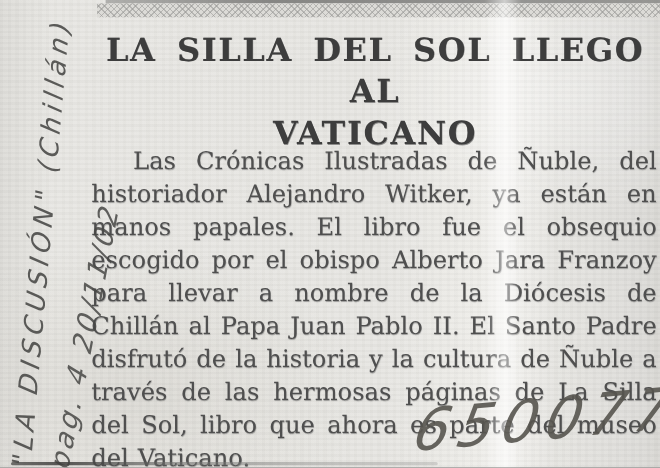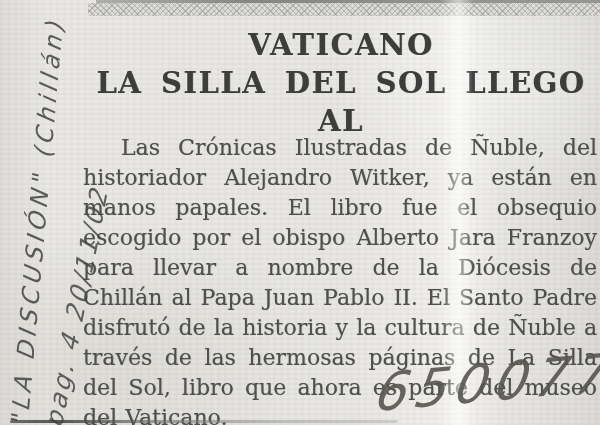--- a/index.html
+++ b/index.html
@@ -126,22 +126,22 @@
 <body>
 
 <div class="scan">
 
   <div class="paper-grain"></div>
 
   <div class="top-edge-line"></div>
   <div class="halftone-band"></div>
 
   <div class="headline">
+    <div>LA SILLA DEL SOL LLEGO AL</div>
     <div>VATICANO</div>
-    <div>LA SILLA DEL SOL LLEGO AL</div>
   </div>
 
   <p class="article-body">Las Crónicas Ilustradas de Ñuble, del historiador Alejandro Witker, ya están en manos papales. El libro fue el obsequio escogido por el obispo Alberto Jara Franzoy para llevar a nombre de la Diócesis de Chillán al Papa Juan Pablo II. El Santo Padre disfrutó de la historia y la cultura de Ñuble a través de las hermosas páginas de La Silla del Sol, libro que ahora es parte del museo del Vaticano.</p>
 
   <div class="crease"></div>
 
   <div class="hand hand-source">"LA DISCUSIÓN" (Chillán)</div>
   <div class="hand hand-pagedate">pag. 4  20/11/02</div>
   <div class="hand hand-catalog">650077</div>
 

